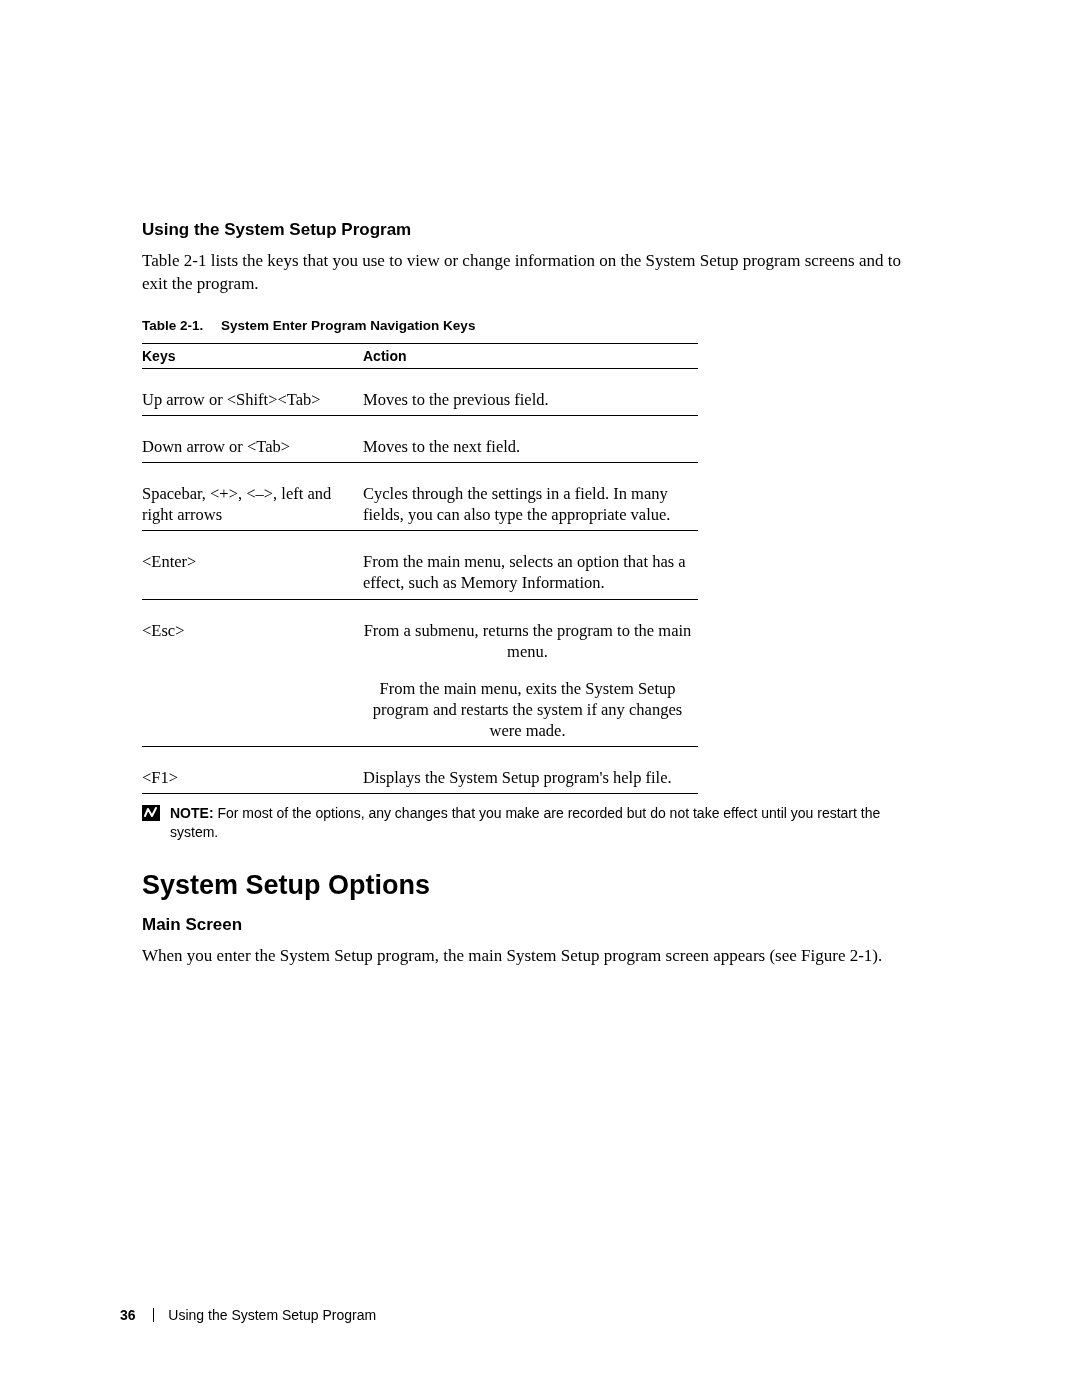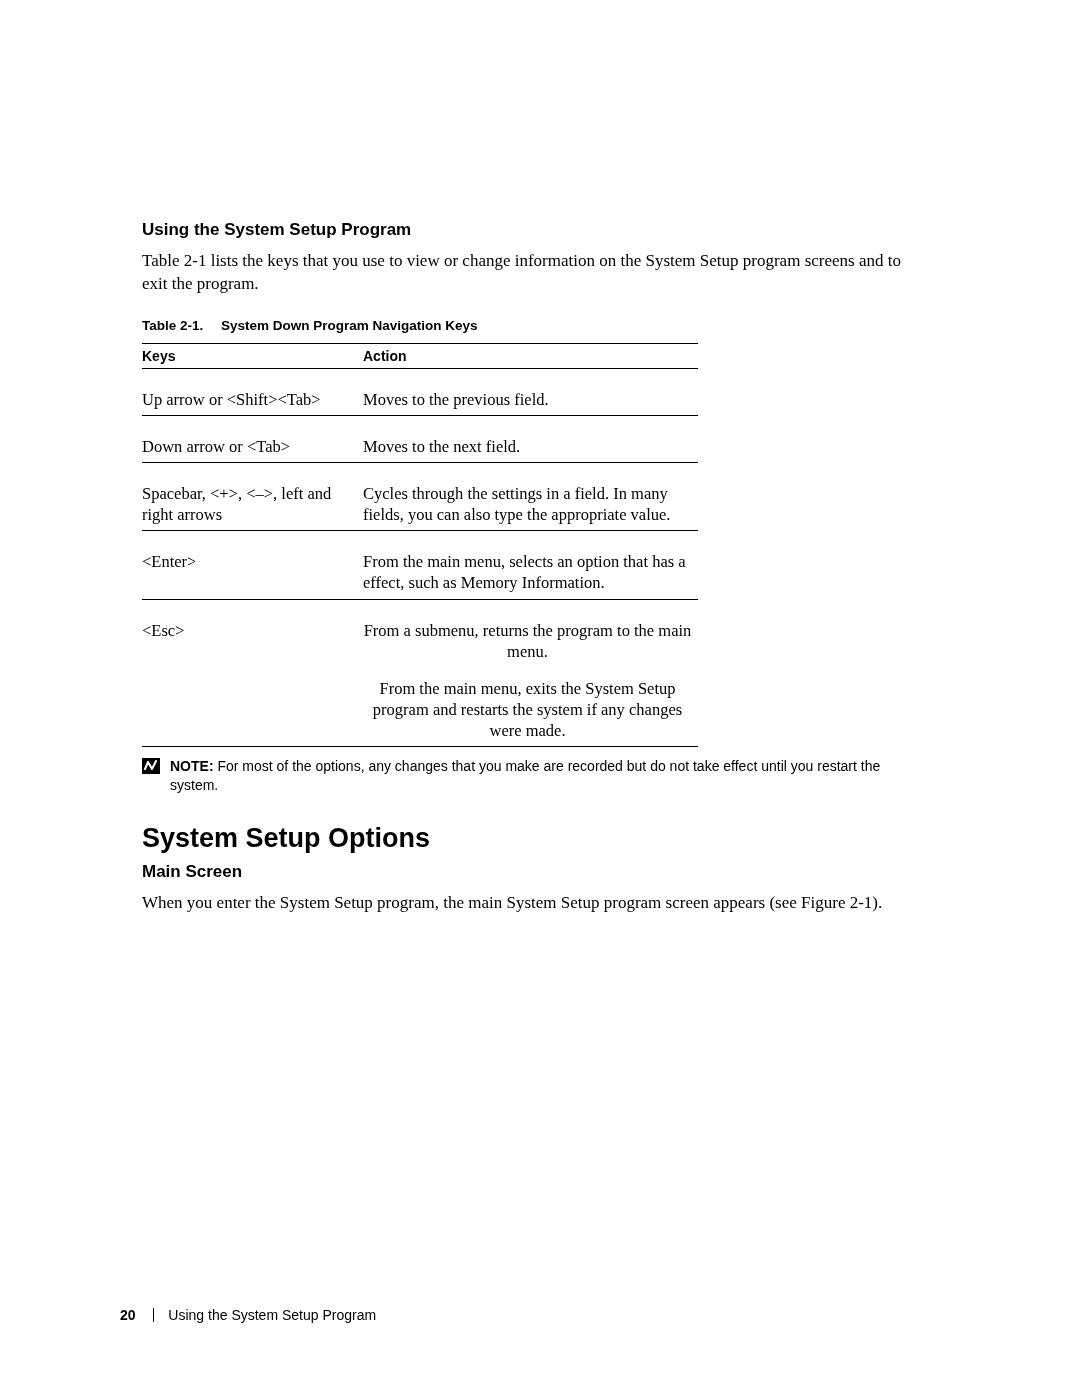--- a/index.html
+++ b/index.html
@@ -77,21 +77,21 @@
     font-size: 14px;
     line-height: 1.35;
   }
   .note-label {
     font-weight: 700;
   }
   .h1 {
     font-family: Arial, Helvetica, sans-serif;
     font-weight: 700;
     font-size: 27px;
-    margin: 28px 0 8px 0;
+    margin: 28px 0 14px 0;
   }
   .footer {
     position: absolute;
     left: 120px;
     bottom: 74px;
     font-family: Arial, Helvetica, sans-serif;
     font-size: 14px;
     color: #000;
   }
   .footer .pg {
@@ -112,21 +112,21 @@
 
 <div class="page">
 
   <div>
     <div class="h3">Using the System Setup Program</div>
     <p class="body-p">Table 2-1 lists the keys that you use to view or change information on the System Setup program screens and to exit the program.</p>
   </div>
 
   <div class="table-caption">
     <span>Table 2-1.</span>
-    <span class="cap-title">System Down Program Navigation Keys</span>
+    <span class="cap-title">System Enter Program Navigation Keys</span>
   </div>
 
   <table class="nav-keys">
     <thead>
       <tr>
         <th class="col-keys">Keys</th>
         <th>Action</th>
       </tr>
     </thead>
     <tbody>
@@ -146,20 +146,24 @@
         <td>&lt;Enter&gt;</td>
         <td>From the main menu, selects an option that has a effect, such as Memory Information.</td>
       </tr>
       <tr>
         <td>&lt;Esc&gt;</td>
         <td>
           <span class="esc-multi">From a submenu, returns the program to the main menu.</span>
           <span class="esc-multi">From the main menu, exits the System Setup program and restarts the system if any changes were made.</span>
         </td>
       </tr>
+      <tr>
+        <td>&lt;F1&gt;</td>
+        <td>Displays the System Setup program's help file.</td>
+      </tr>
     </tbody>
   </table>
 
   <div class="note-block">
     <span class="note-icon">
       <svg width="18" height="16" viewBox="0 0 18 16">
         <rect x="0" y="0" width="18" height="16" fill="#000"></rect>
         <path d="M3 11 L6 4 L10 11 L14 3" stroke="#fff" stroke-width="2" fill="none" stroke-linecap="round" stroke-linejoin="round"></path>
       </svg>
     </span>
@@ -168,18 +172,18 @@
     </div>
   </div>
 
   <div>
     <div class="h1">System Setup Options</div>
     <div class="h3">Main Screen</div>
     <p class="body-p">When you enter the System Setup program, the main System Setup program screen appears (see Figure 2-1).</p>
   </div>
 
   <div class="footer">
-    <span class="pg">20</span>
+    <span class="pg">36</span>
     <span class="divider"></span>
     <span>Using the System Setup Program</span>
   </div>
 
 </div>
 
 </body></html>

